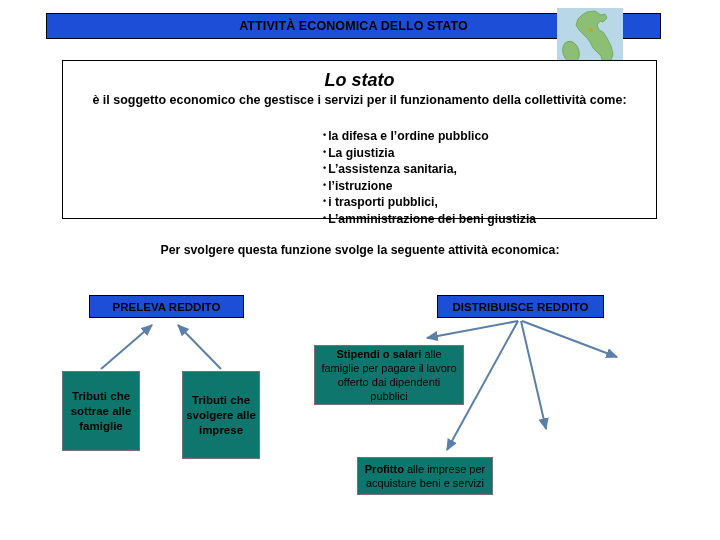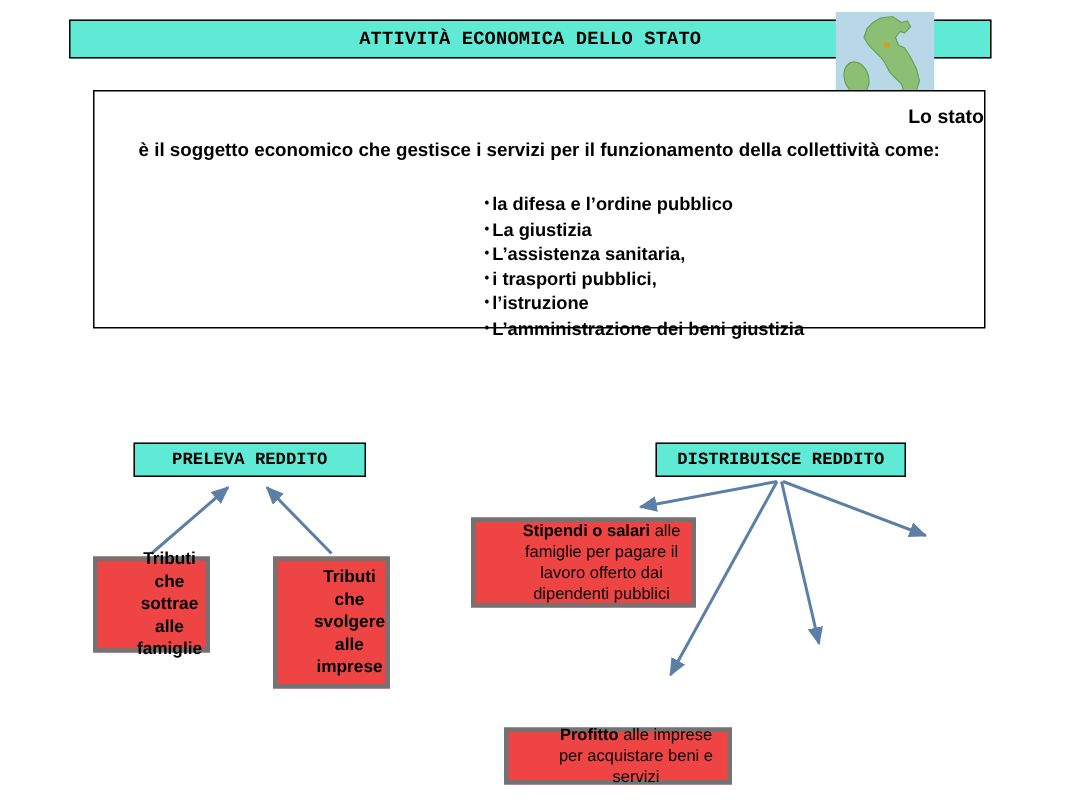--- a/index.html
+++ b/index.html
@@ -18,40 +18,38 @@
   .stage {
     position: absolute;
     left: 0; top: 0;
     width: 720px;
     height: 540px;
   }
 
   
   .yellow-box {
     position: absolute;
-    background: #5eead4;
+    background: #1d4ed8;
     border: 1px solid #000000;
     box-sizing: border-box;
     display: flex;
     align-items: center;
     justify-content: center;
     text-align: right;
     font-weight: bold;
-    font-family: Liberation Mono, monospace;
   }
   .white-box {
     position: absolute;
-    background: #ef4444;
-    border: 3px solid #737373;
+    background: #0f766e;
+    border: 1px solid #737373;
     box-sizing: border-box;
     display: flex;
     align-items: center;
     justify-content: center;
     text-align: center;
-    padding-left: 24px;
   }
   .plain-box {
     position: absolute;
     background: #ffffff;
     border: 1px solid #000000;
     box-sizing: border-box;
   }
 
   
   #title-box {
@@ -68,23 +66,24 @@
     left: 62px;
     top: 60px;
     width: 595px;
     height: 159px;
     padding: 0;
   }
   #desc-lead {
     position: absolute;
     left: 0; right: 0;
     top: 9px;
-    text-align: right;
-    font-size: 13px;
-    font-weight: bold;
+    text-align: center;
+    font-size: 18px;
+    font-weight: bold;
+    font-style: italic;
   }
   #desc-sentence {
     position: absolute;
     left: 8px; right: 8px;
     top: 32px;
     text-align: center;
     font-size: 12.5px;
     font-weight: bold;
   }
   #service-list {
@@ -156,21 +155,21 @@
     font-size: 11px;
     line-height: 14px;
     padding: 3px 5px;
   }
   .leaf-text b { font-weight: bold; }
 
   #tributi-famiglie {
     left: 62px;
     top: 371px;
     width: 78px;
-    height: 64px;
+    height: 80px;
     font-weight: bold;
     font-size: 11.5px;
     line-height: 15px;
   }
   #tributi-imprese {
     left: 182px;
     top: 371px;
     width: 78px;
     height: 88px;
     font-weight: bold;
@@ -183,25 +182,24 @@
     width: 150px;
     height: 60px;
   }
   #pensioni-box {
     left: 553px;
     top: 363px;
     width: 144px;
     height: 45px;
   }
   #profitto-box {
-    left: 336px;
+    left: 357px;
     top: 457px;
-    width: 152px;
+    width: 136px;
     height: 38px;
-    margin-top: 28px;
   }
   #sovvenzioni-box {
     left: 529px;
     top: 436px;
     width: 155px;
     height: 60px;
   }
 
   
   #connectors {
@@ -233,26 +231,27 @@
     <span class="italia-label">ITALIA</span>
   </div>
 
   <div class="plain-box" id="description-panel">
     <div id="desc-lead">Lo stato</div>
     <div id="desc-sentence">è il soggetto economico che gestisce i servizi  per il funzionamento della collettività  come:</div>
     <ul id="service-list">
       <li>la difesa e l’ordine pubblico</li>
       <li>La giustizia</li>
       <li>L’assistenza sanitaria,</li>
+      <li>l’istruzione</li>
       <li>i trasporti pubblici,</li>
-      <li>l’istruzione</li>
       <li>L’amministrazione dei beni giustizia</li>
     </ul>
   </div>
 
+  <div id="mid-caption">Per svolgere questa funzione svolge la seguente attività economica:</div>
 
   <svg id="connectors" viewBox="0 0 720 540">
     <defs>
       <marker id="arrowhead" markerWidth="7" markerHeight="7" refX="5.4" refY="2.6" orient="auto" markerUnits="strokeWidth">
         <path d="M0,0 L6,2.6 L0,5.2 z" fill="#5b7fa6"></path>
       </marker>
     </defs>
     <g stroke="#5b7fa6" stroke-width="2" fill="none" marker-end="url(#arrowhead)">
 
       <line x1="101" y1="369" x2="152" y2="325"></line>

